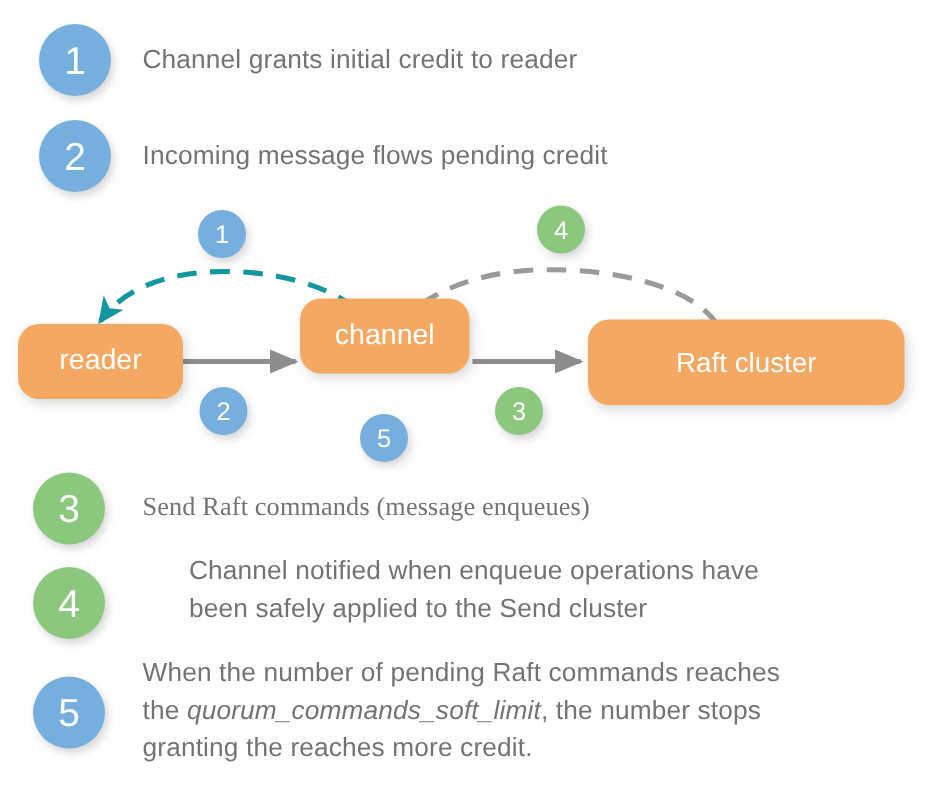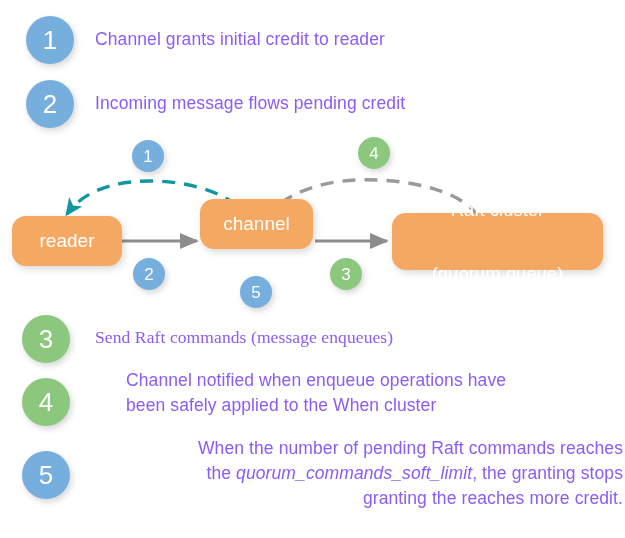--- a/index.html
+++ b/index.html
@@ -39,21 +39,21 @@
   }
   .badge.blue  { background: #76aedd; }
   .badge.green { background: #8bc87e; }
 
   .badge.lg { width: 48px; height: 48px; font-size: 26px; }
   .badge.sm { width: 32px; height: 32px; font-size: 17px; }
 
   
   .listrow {
     position: absolute;
-    color: #8b5cf6;
+    color: #737373;
     font-size: 17.5px;
     line-height: 25px;
     letter-spacing: 0.1px;
   }
   .listrow em {
   }
 
   
   .node {
     position: absolute;
@@ -117,42 +117,41 @@
   <div class="node" style="left:12px; top:216px; width:110px; height:50px;">
     <span>reader</span>
   </div>
 
   <div class="node" style="left:200px; top:199px; width:113px; height:50px;">
     <span>channel</span>
   </div>
 
   <div class="node two-line" style="left:392px; top:213px; width:211px; height:57px;">
     <span>Raft cluster</span>
-    <span>(quorum queue)</span>
   </div>
 
   <div class="badge blue sm" style="left:132px; top:140px;">1</div>
 
   <div class="badge blue sm" style="left:133px; top:258px;">2</div>
 
   <div class="badge green sm" style="left:330px; top:258px;">3</div>
 
   <div class="badge green sm" style="left:358px; top:137px;">4</div>
 
   <div class="badge blue sm" style="left:240px; top:276px;">5</div>
 
   <div class="badge green lg" style="left:22px; top:315px;">3</div>
   <div class="listrow" style="left:95px; top:325px; width:525px;font-family:Liberation Serif, serif;">Send Raft commands (message enqueues)</div>
 
   <div class="badge green lg" style="left:22px; top:378px;">4</div>
   <div class="listrow" style="left:95px; top:368px; width:525px;margin-left:31px;">
     <span>Channel notified when enqueue operations have</span><br>
-    <span>been safely applied to the When cluster</span>
+    <span>been safely applied to the Send cluster</span>
   </div>
 
   <div class="badge blue lg" style="left:22px; top:451px;">5</div>
-  <div class="listrow" style="left:95px; top:436px; width:528px;text-align:right;">
+  <div class="listrow" style="left:95px; top:436px; width:528px;">
     <span>When the number of pending Raft commands reaches</span><br>
-    <span>the </span><em>quorum_commands_soft_limit</em><span>, the granting stops</span><br>
+    <span>the </span><em>quorum_commands_soft_limit</em><span>, the number stops</span><br>
     <span>granting the reaches more credit.</span>
   </div>
 
 </div>
 
 </body></html>

